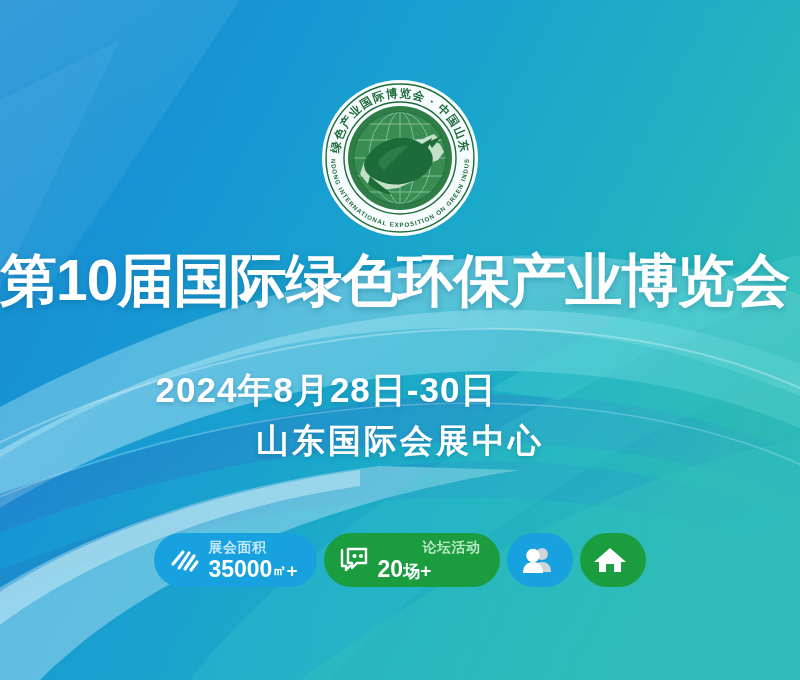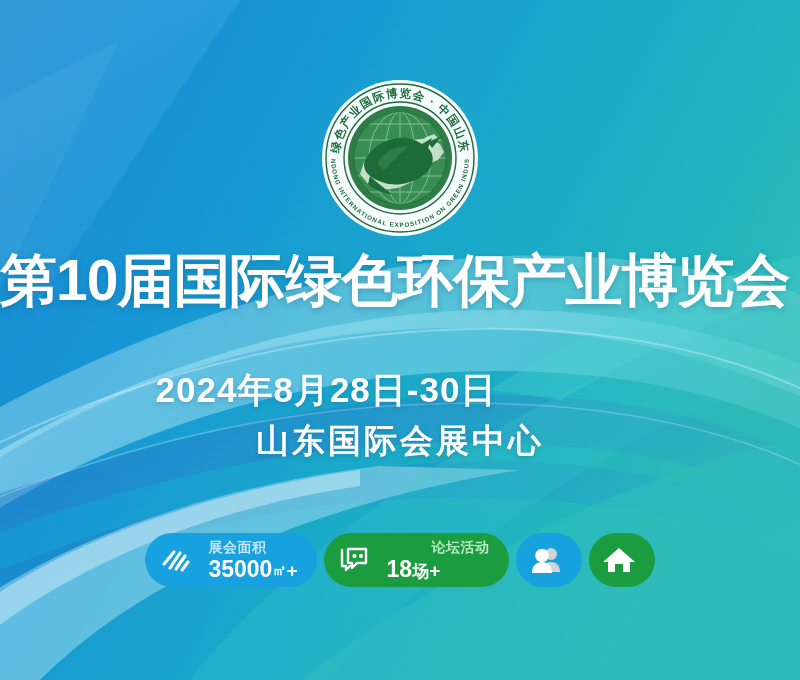--- a/index.html
+++ b/index.html
@@ -100,21 +100,21 @@
     align-items: center;
     gap: 7px;
   }
   .badge {
     display: flex;
     align-items: center;
     height: 54px;
     border-radius: 27px;
     padding: 0 19px 0 13px;
     box-sizing: border-box;
-    gap: 16px;
+    gap: 7px;
   }
   .badge.blue  { background: #17a1df; }
   .badge.green { background: #1a9c3f; }
 
   .badge-icon {
     width: 34px;
     height: 34px;
     flex: 0 0 34px;
     display: block;
   }
@@ -297,21 +297,21 @@
 
     <div class="badge green">
       <svg class="badge-icon" viewBox="0 0 34 34">
         <path d="M5,7 L5,23 L9,23 L9,27 L13,23" fill="none" stroke="#ffffff" stroke-width="2.4" stroke-linecap="round" stroke-linejoin="round"></path>
         <path d="M11,6 L29,6 L29,20 L20,20 L15,25 L15,20 L11,20 Z" fill="none" stroke="#ffffff" stroke-width="2.4" stroke-linejoin="round"></path>
         <circle cx="17.5" cy="13" r="2.1" fill="#ffffff"></circle>
         <circle cx="24" cy="13" r="2.1" fill="#ffffff"></circle>
       </svg>
       <div class="badge-text">
         <span class="badge-label">论坛活动</span>
-        <span class="badge-value"><span>18</span><span class="cn">场</span><span class="suffix">+</span></span>
+        <span class="badge-value"><span>20</span><span class="cn">场</span><span class="suffix">+</span></span>
       </div>
     </div>
 
     <div class="badge blue">
       <svg class="badge-icon" viewBox="0 0 34 34">
         <circle cx="22" cy="11" r="6" fill="#cfd4d8"></circle>
         <path d="M13,29 C13,22 17,19 22,19 C27,19 31,22 31,29 Z" fill="#cfd4d8"></path>
         <circle cx="13" cy="12.5" r="6.8" fill="#ffffff"></circle>
         <path d="M3,30 C3,22.5 7.5,19 13,19 C18.5,19 23,22.5 23,30 Z" fill="#ffffff"></path>
       </svg>

